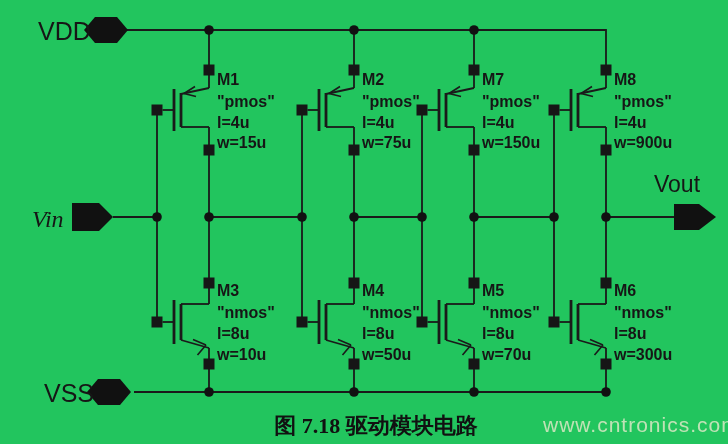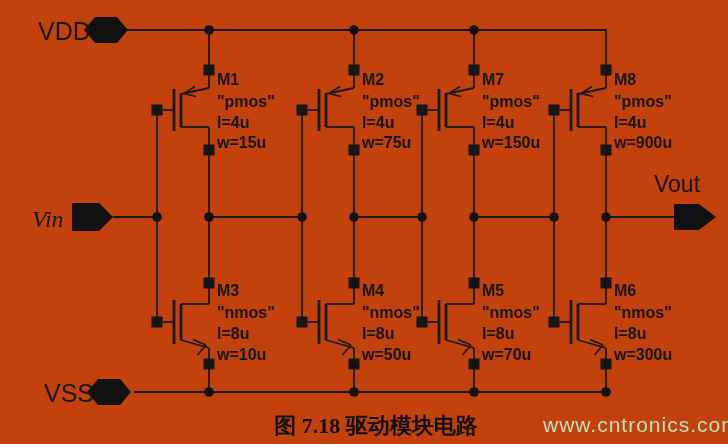--- a/index.html
+++ b/index.html
@@ -1,16 +1,16 @@
 <!DOCTYPE html>
 <html><head>
 <meta charset="utf-8">
 <style>
   html,body{margin:0;padding:0;background:#ffffff;}
-  .page{position:relative;width:728px;height:444px;background:#c2410c;overflow:hidden;
+  .page{position:relative;width:728px;height:444px;background:#22c55e;overflow:hidden;
         font-family:"Liberation Sans",sans-serif;}
   svg{display:block;}
   .wire{stroke:#1a1a1a;stroke-width:1.8;fill:none;}
   .t-label{font-family:"Liberation Sans",sans-serif;font-weight:bold;font-size:16px;fill:#161616;}
   .rail-label{font-family:"Liberation Sans",sans-serif;font-size:25px;fill:#161616;}
   .vin-label{font-family:"Liberation Serif",serif;font-style:italic;font-size:24px;fill:#161616;}
   .vout-label{font-family:"Liberation Sans",sans-serif;font-size:23px;fill:#161616;}
   .caption{font-family:"Liberation Serif",serif;font-weight:bold;font-size:22px;fill:#111111;}
   .watermark{font-family:"Liberation Sans",sans-serif;font-size:21px;letter-spacing:1px;}
   .pad{fill:#111111;stroke:none;}

